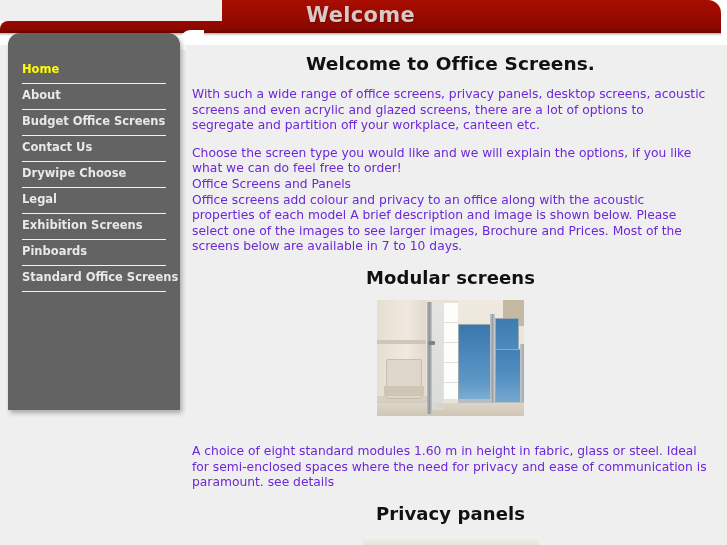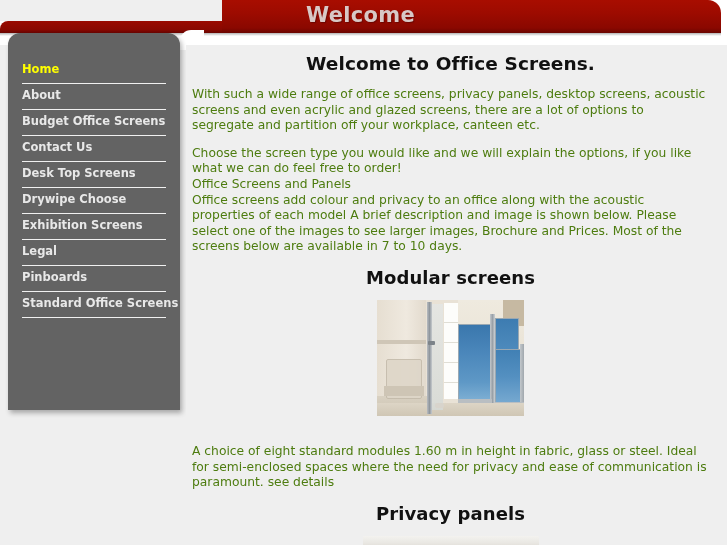--- a/index.html
+++ b/index.html
@@ -157,21 +157,21 @@
     font-size: 18px;
     font-weight: bold;
     color: #111111;
     text-align: center;
     letter-spacing: 0.1px;
   }
   p.body-text {
     margin: 0 0 12px 0;
     font-size: 12.3px;
     line-height: 15.6px;
-    color: #4d7c0f;
+    color: #6d28d9;
   }
   p.body-text.nogap {
     margin: 0;
   }
 
   
   .product-figure {
     width: 147px;
     margin: 0 auto;
   }
@@ -355,30 +355,27 @@
     <div class="menu-item">
       <span>About</span>
     </div>
     <div class="menu-item">
       <span>Budget Office Screens</span>
     </div>
     <div class="menu-item">
       <span>Contact Us</span>
     </div>
     <div class="menu-item">
-      <span>Desk Top Screens</span>
-    </div>
-    <div class="menu-item">
       <span>Drywipe Choose</span>
     </div>
     <div class="menu-item">
+      <span>Legal</span>
+    </div>
+    <div class="menu-item">
       <span>Exhibition Screens</span>
-    </div>
-    <div class="menu-item">
-      <span>Legal</span>
     </div>
     <div class="menu-item">
       <span>Pinboards</span>
     </div>
     <div class="menu-item">
       <span>Standard Office Screens</span>
     </div>
   </div>
 </div>
 

